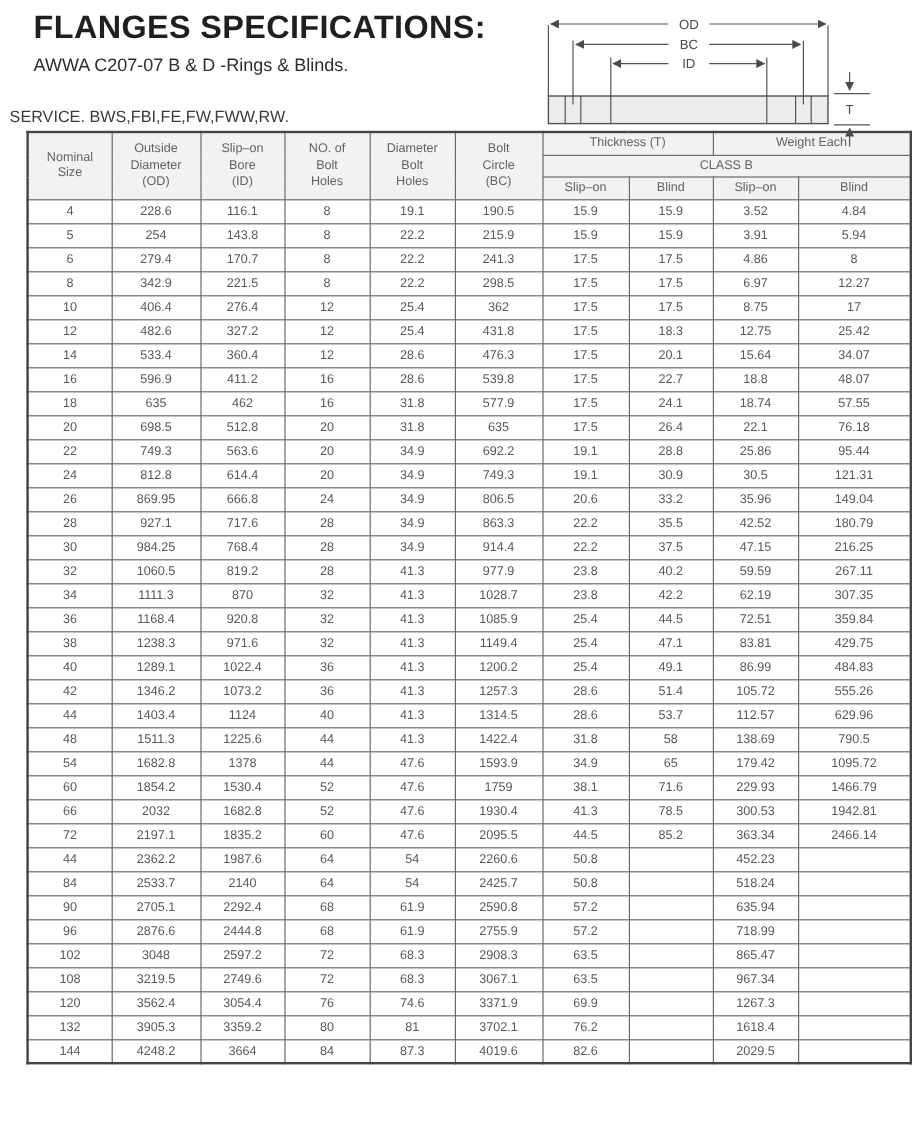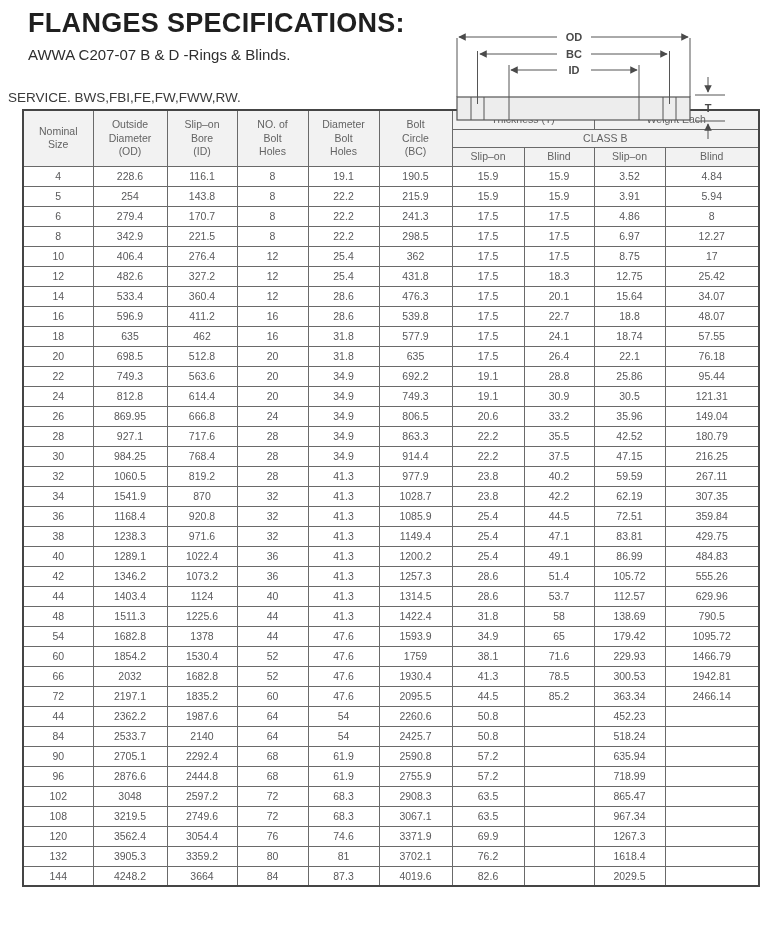--- a/index.html
+++ b/index.html
@@ -14,21 +14,21 @@
   }
   *{box-sizing:border-box;}
   html,body{margin:0;padding:0;background:#fff;}
   body{width:768px;font-family:"Liberation Sans", sans-serif;}
   .page{position:relative;width:768px;height:943px;background:#fff;overflow:hidden;}
   .title-block{padding:6px 0 0 28px;}
   .page-title{font-size:27px;font-weight:600;letter-spacing:.3px;color:var(--text-primary);margin:2px 12px 7px 0;}
   .subtitle{font-size:15px;color:#2e2e2e;margin:0 0 13px 0;}
   .rated{font-size:13px;color:#3a3a3a;margin:0;}
   .service{font-size:13.5px;color:#3a3a3a;margin:27px 0 4px 8px;}
-  .diagram{position:absolute;top:21px;right:22px;width:302px;height:120px;font-weight:bold;}
+  .diagram{position:absolute;top:4px;right:22px;width:302px;height:120px;}
   .diagram svg{display:block;}
   .diagram text{font-family:"Liberation Sans", sans-serif;font-size:11px;fill:#4a4a4a;}
   .diagram line, .diagram rect{stroke:var(--diagram-stroke);stroke-width:1.2;}
   .diagram .thin{stroke-width:1;}
   .spec-table{border-collapse:collapse;margin-left:22px;width:736px;table-layout:fixed;border:2px solid var(--border-dark);}
   .spec-table th,.spec-table td{border:1px solid var(--border-light);text-align:center;vertical-align:middle;}
   .spec-table thead th{background:var(--header-bg);font-weight:400;font-size:10.5px;line-height:1.3;color:var(--text-header);white-space:pre-line;padding:2px 0;}
   .spec-table thead tr.group-row th{height:17px;}
   .spec-table tbody td{font-size:10.5px;color:var(--text-table);height:20px;padding:0;background:#fff;}
 </style>
@@ -326,21 +326,21 @@
           <td>28</td>
           <td>41.3</td>
           <td>977.9</td>
           <td>23.8</td>
           <td>40.2</td>
           <td>59.59</td>
           <td>267.11</td>
         </tr>
         <tr>
           <td>34</td>
-          <td>1541.9</td>
+          <td>1111.3</td>
           <td>870</td>
           <td>32</td>
           <td>41.3</td>
           <td>1028.7</td>
           <td>23.8</td>
           <td>42.2</td>
           <td>62.19</td>
           <td>307.35</td>
         </tr>
         <tr>

